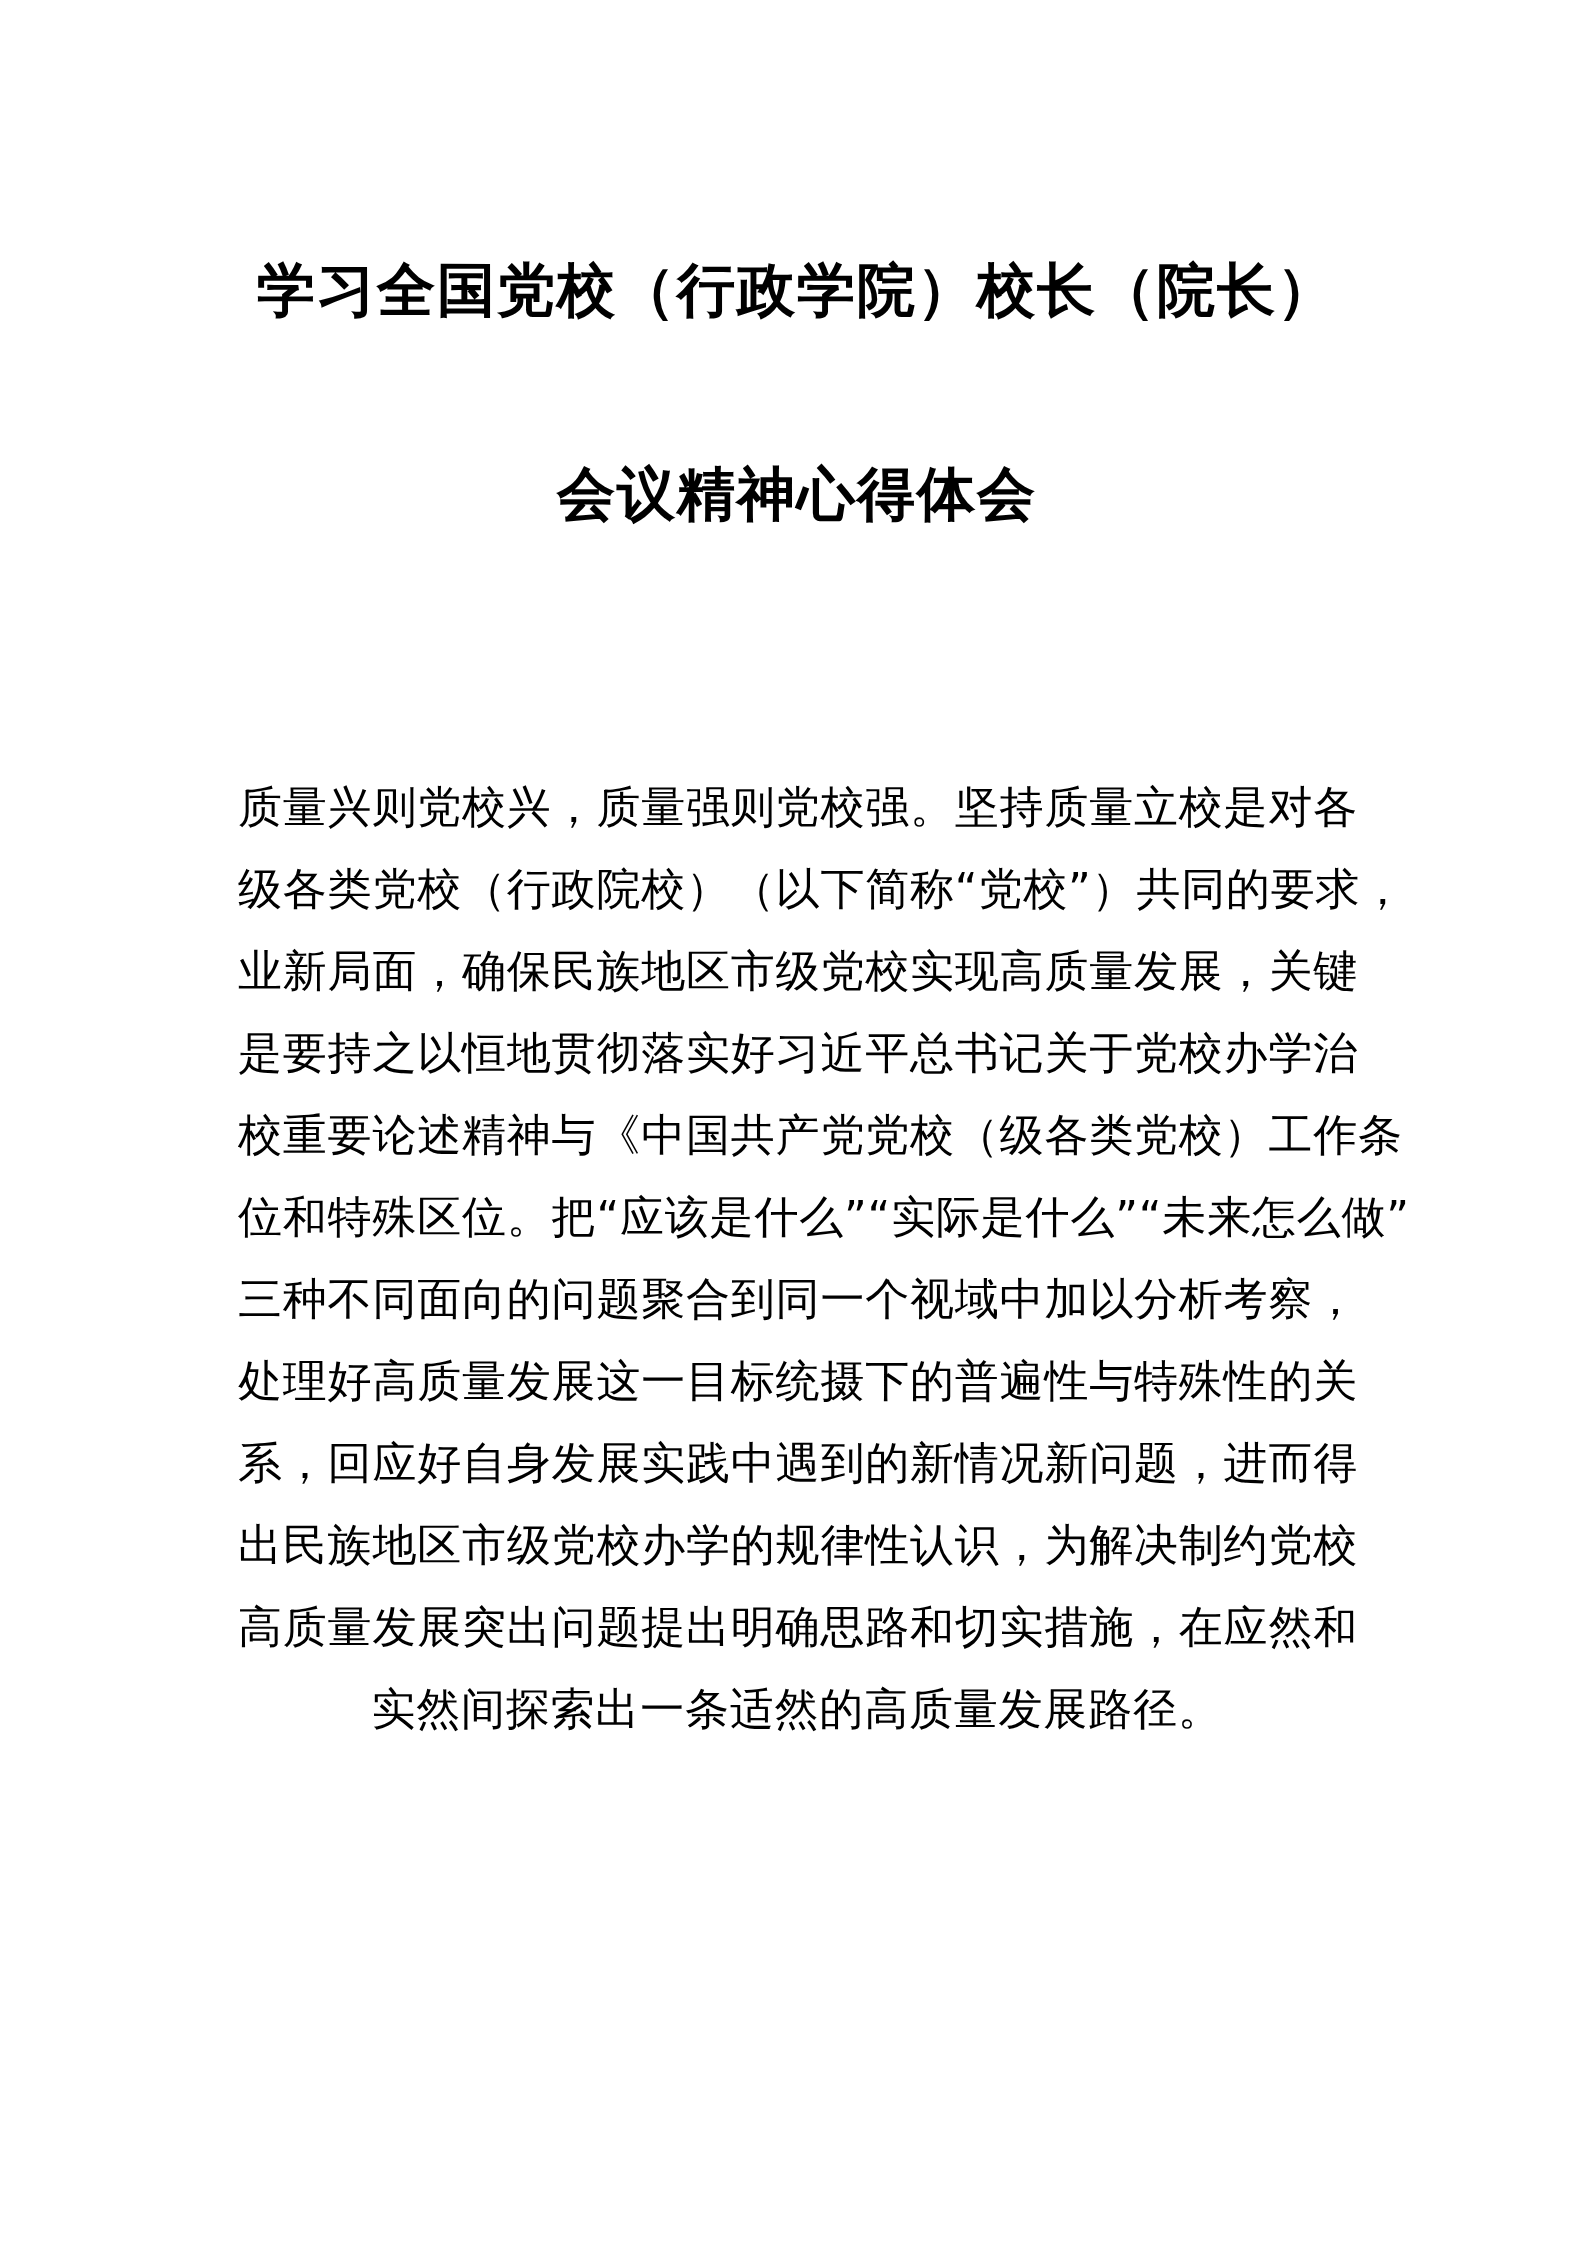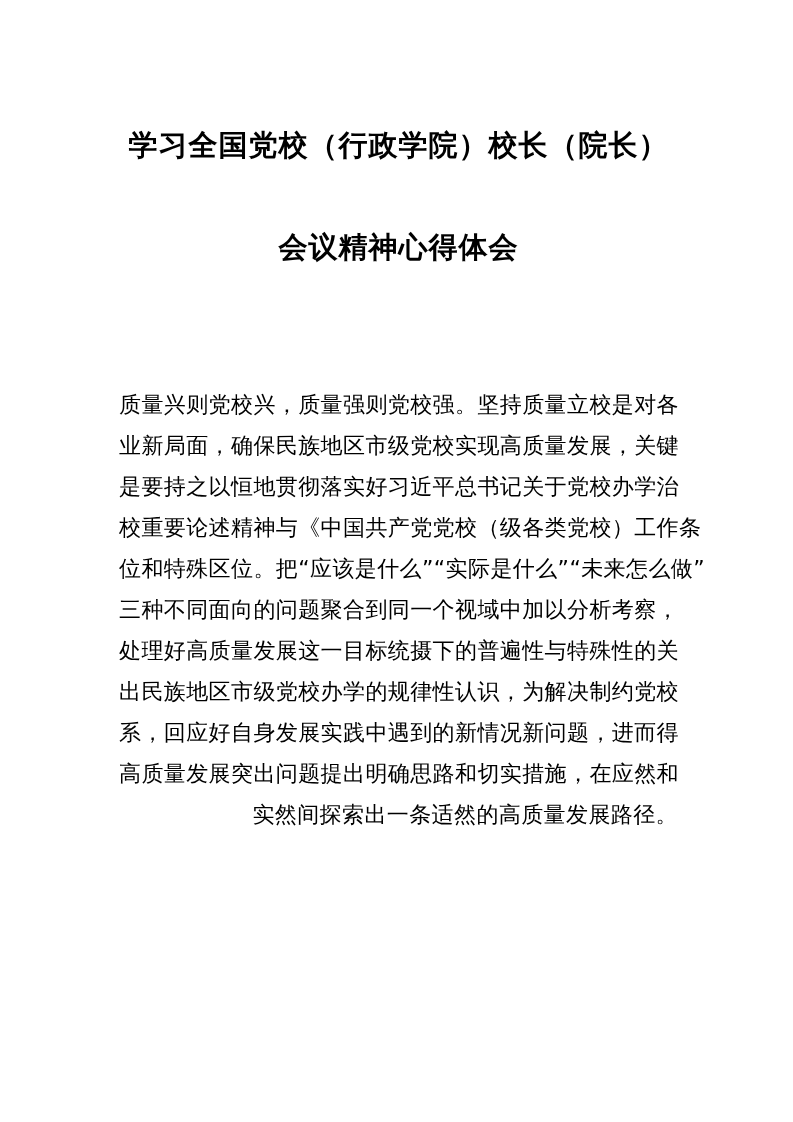--- a/index.html
+++ b/index.html
@@ -37,40 +37,41 @@
   }
   .doc-body {
     margin-top: 116px;
   }
   .body-line {
     font-size: 22px;
     font-weight: 400;
     line-height: 41px;
     letter-spacing: 0.4px;
     white-space: nowrap;
-    text-align: right;
+    text-align: center;
   }
 </style>
 </head>
 <body>
 
 <div class="page">
 
   <h1 class="doc-title">
     <span class="title-line">学习全国党校（行政学院）校长（院长）</span>
     <span class="title-line">会议精神心得体会</span>
   </h1>
 
   <div class="doc-body">
     <div class="body-line">质量兴则党校兴，质量强则党校强。坚持质量立校是对各</div>
+    <div class="body-line">级各类党校（行政院校）（以下简称“党校”）共同的要求，</div>
     <div class="body-line">业新局面，确保民族地区市级党校实现高质量发展，关键</div>
     <div class="body-line">是要持之以恒地贯彻落实好习近平总书记关于党校办学治</div>
     <div class="body-line">校重要论述精神与《中国共产党党校（级各类党校）工作条</div>
     <div class="body-line">位和特殊区位。把“应该是什么”“实际是什么”“未来怎么做”</div>
     <div class="body-line">三种不同面向的问题聚合到同一个视域中加以分析考察，</div>
     <div class="body-line">处理好高质量发展这一目标统摄下的普遍性与特殊性的关</div>
+    <div class="body-line">系，回应好自身发展实践中遇到的新情况新问题，进而得</div>
     <div class="body-line">出民族地区市级党校办学的规律性认识，为解决制约党校</div>
-    <div class="body-line">系，回应好自身发展实践中遇到的新情况新问题，进而得</div>
     <div class="body-line">高质量发展突出问题提出明确思路和切实措施，在应然和</div>
     <div class="body-line">实然间探索出一条适然的高质量发展路径。</div>
   </div>
 
 </div>
 
 </body></html>

